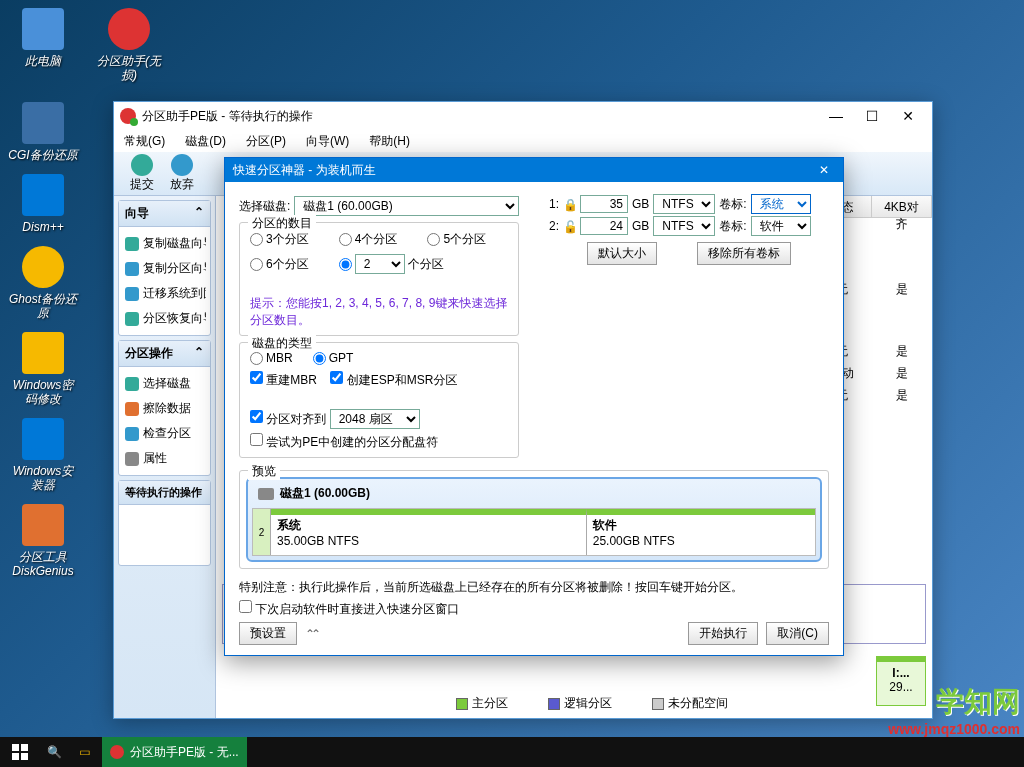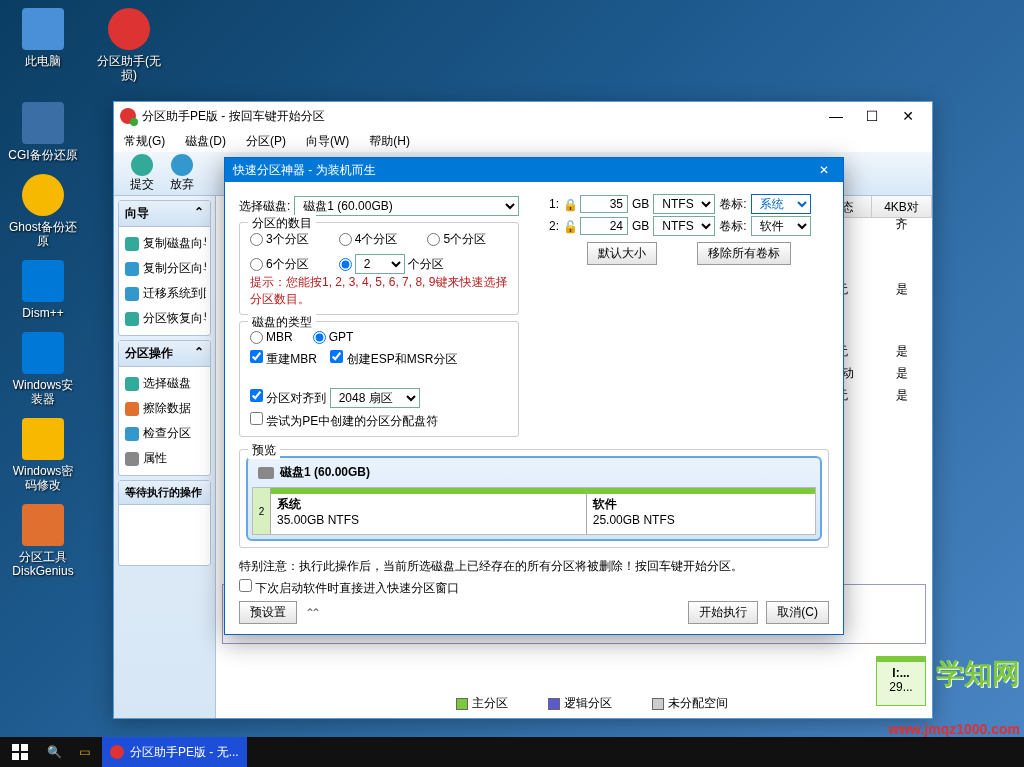--- a/index.html
+++ b/index.html
@@ -1,27 +1,27 @@
 <!DOCTYPE html>
 <html><head>
 <meta charset="utf-8">
 <style>
 * { box-sizing: border-box; margin: 0; padding: 0; font-family: "Microsoft YaHei", SimSun, sans-serif; font-size: 12px; }
 body { width: 1024px; height: 767px; overflow: hidden; background: linear-gradient(135deg, #0a3d62 0%, #1e5a8e 40%, #4a86c5 100%); position: relative; }
 
 
-.desktop { position: absolute; top: 0; left: 0; }
+.desktop { position: absolute; top: 0; left: 0; font-style: italic; }
 .dicon { width: 70px; text-align: center; color: white; font-size: 11px; margin: 8px 8px 12px 8px; cursor: pointer; }
 .dicon .ico { width: 42px; height: 42px; margin: 0 auto 4px; border-radius: 4px; }
 .dicon .lbl { text-shadow: 1px 1px 2px #000; line-height: 14px; }
 
 
 .taskbar { position: absolute; bottom: 0; left: 0; right: 0; height: 30px; background: #111; display: flex; align-items: center; }
 .start { width: 40px; height: 30px; display: flex; align-items: center; justify-content: center; color: white; cursor: pointer; }
-.tb-btn { height: 30px; display: flex; align-items: center; padding: 0 8px; color: white; cursor: pointer; background: #1d4ed8; margin-left: 2px; }
+.tb-btn { height: 30px; display: flex; align-items: center; padding: 0 8px; color: white; cursor: pointer; background: #15803d; margin-left: 2px; }
 .tb-icon { width: 30px; height: 30px; display: flex; align-items: center; justify-content: center; cursor: pointer; }
 
 
 .mainwin { position: absolute; left: 113px; top: 101px; width: 820px; height: 618px; background: white; box-shadow: 0 4px 20px rgba(0,0,0,0.3); border: 1px solid #5a9bd5; display: flex; flex-direction: column; }
 .titlebar { height: 28px; background: #fff; display: flex; align-items: center; padding: 0 6px; }
 .titlebar .tico { width: 16px; height: 16px; background: #d33; border-radius: 50%; margin-right: 6px; position: relative; }
 .titlebar .tico::after { content:""; width:8px; height:8px; background:#3a3; border-radius:50%; position:absolute; right:-2px; bottom:-2px; }
 .winctl { margin-left: auto; display: flex; }
 .winctl div { width: 36px; height: 24px; display: flex; align-items: center; justify-content: center; cursor: pointer; font-size: 14px; }
 .menubar { height: 22px; display: flex; padding: 0 0; }
@@ -59,36 +59,36 @@
 .fs-lg { position: absolute; top: -8px; left: 8px; background: white; padding: 0 4px; }
 .radios { display: flex; flex-wrap: wrap; gap: 6px 30px; }
 .radios label { display: flex; align-items: center; gap: 3px; cursor: pointer; }
 .top-flex { display: flex; gap: 30px; }
 .top-l { flex: 1; }
 .top-r { width: 280px; }
 .pnum { display: flex; align-items: center; gap: 4px; margin: 2px 0; }
 .pnum .lock { width: 13px; height: 13px; }
 .pnum input[type=text] { width: 48px; text-align: right; }
 .btn { border: 1px solid #999; background: linear-gradient(#fff,#e4e4e4); padding: 2px 10px; cursor: pointer; }
-.hint { margin-top: 0; color: #b91c1c; }
+.hint { margin-top: 21px; color: #6d28d9; }
 .preview { border: 2px solid #6aa6e6; border-radius: 6px; padding: 2px; background: linear-gradient(#eaf3fd,#d4e6f9); }
 .pv-h { padding: 4px 8px; font-weight: bold; display: flex; align-items: center; gap: 6px; }
 .pv-disk { width: 16px; height: 12px; background: #888; border-radius: 2px; }
 .pv-bar { height: 48px; background: white; border: 1px solid #bbb; margin: 2px; display: flex; }
 .pv-seg0 { width: 18px; background: #d8f0c0; border-right: 1px solid #aaa; display:flex; align-items:center; justify-content:center; font-size:10px; }
 .pv-seg { flex: 1; border-right: 1px solid #aaa; padding: 2px 6px; border-top: 6px solid #7cca3c; }
 .pv-seg:last-child { border-right: none; }
 .warn { margin: 10px 0 4px; }
 .dlg-foot { display: flex; align-items: center; padding: 4px 0 0; gap: 8px; }
 .dbl-chev { letter-spacing: -4px; color: #666; }
 
 
 .wm { position: absolute; right: 4px; bottom: 30px; text-align: right; font-weight: bold; }
 .wm .t1 { color: #7cca3c; font-size: 28px; font-family: KaiTi, serif; text-shadow: 1px 1px #fff; }
-.wm .t2 { color: #e03030; font-size: 14px; margin-top: 28px; }
+.wm .t2 { color: #e03030; font-size: 14px; }
 
 
 .mini-part { position:absolute; right:6px; top:460px; width:50px; height:50px; border:1px solid #7cca3c; background:#e8f8d8; font-size:10px; text-align:center; padding-top:4px; border-top:6px solid #7cca3c; }
 </style>
 </head>
 <body>
 
 <div class="desktop">
   <div style="display:flex;">
     <div>
@@ -102,45 +102,45 @@
           <div class="ico" style="background:#d33;border-radius:50%"></div>
           <div class="lbl">分区助手(无损)</div>
         </div>
     </div>
   </div>
   <div class="dicon">
       <div class="ico" style="background:#3a6ea5"></div>
       <div class="lbl">CGI备份还原</div>
     </div>
   <div class="dicon">
+      <div class="ico" style="background:#0078d7"></div>
+      <div class="lbl">Dism++</div>
+    </div>
+  <div class="dicon">
       <div class="ico" style="background:#f6b900;border-radius:50%"></div>
       <div class="lbl">Ghost备份还原</div>
     </div>
   <div class="dicon">
-      <div class="ico" style="background:#0078d7"></div>
-      <div class="lbl">Dism++</div>
+      <div class="ico" style="background:#f6b900"></div>
+      <div class="lbl">Windows密码修改</div>
     </div>
   <div class="dicon">
       <div class="ico" style="background:#0078d7"></div>
       <div class="lbl">Windows安装器</div>
-    </div>
-  <div class="dicon">
-      <div class="ico" style="background:#f6b900"></div>
-      <div class="lbl">Windows密码修改</div>
     </div>
   <div class="dicon">
       <div class="ico" style="background:#e07030"></div>
       <div class="lbl">分区工具DiskGenius</div>
     </div>
 </div>
 
 <div class="mainwin">
   <div class="titlebar">
     <div class="tico"></div>
-    <span>分区助手PE版 - 按回车键开始分区</span>
+    <span>分区助手PE版 - 等待执行的操作</span>
     <div class="winctl">
       <div>—</div>
       <div>☐</div>
       <div>✕</div>
     </div>
   </div>
   <div class="menubar">
     <div>常规(G)</div>
     <div>磁盘(D)</div>
     <div>分区(P)</div>

